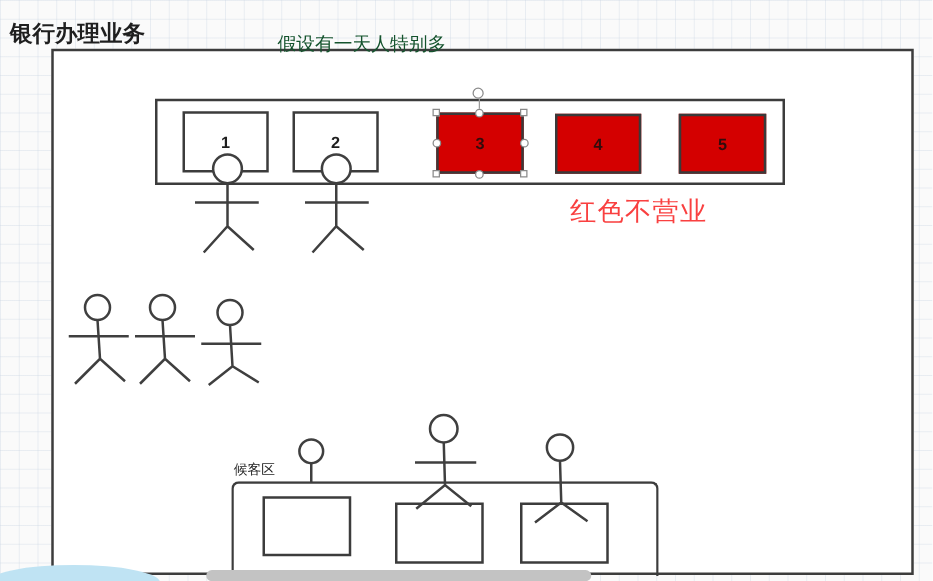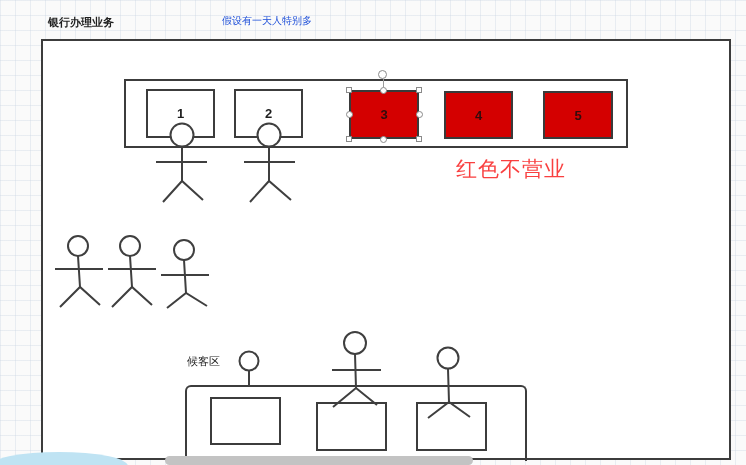--- a/index.html
+++ b/index.html
@@ -37,24 +37,24 @@
   .w2{left:234px;top:89px;width:69px;height:49px;}
   .w3{left:349px;top:90px;width:70px;height:49px;}
   .w4{left:444px;top:91px;width:69px;height:48px;}
   .w5{left:543px;top:91px;width:70px;height:48px;}
   
   .h-sq{position:absolute;width:6px;height:6px;background:#fff;border:1px solid #8a8a8a;box-sizing:border-box;z-index:6;}
   .h-ci{position:absolute;width:7px;height:7px;background:#fff;border:1px solid #8a8a8a;border-radius:50%;box-sizing:border-box;z-index:6;}
   .h-rot{position:absolute;width:9px;height:9px;background:#fff;border:1px solid #8a8a8a;border-radius:50%;box-sizing:border-box;z-index:6;}
   .h-line{position:absolute;width:1px;height:8px;background:#9a9a9a;z-index:6;}
   
-  .title{left:8px;top:15px;font-size:11px;font-weight:bold;color:#1f1f1f;z-index:5;margin-left:40px;}
-  .topnote{left:222px;top:14px;font-size:10px;color:#1d4ed8;z-index:5;}
+  .title{left:8px;top:15px;font-size:18px;font-weight:bold;color:#1f1f1f;z-index:5;}
+  .topnote{left:222px;top:26px;font-size:15px;color:#14532d;z-index:5;}
   .rednote{left:456px;top:155px;font-size:21px;color:#f94040;z-index:5;letter-spacing:1px;}
-  .waitlabel{left:187px;top:354px;font-size:11px;color:#222;z-index:5;}
+  .waitlabel{left:187px;top:368px;font-size:11px;color:#222;z-index:5;}
   
   .waitbox{
     left:185px;top:385px;width:342px;height:76px;
     border:2px solid #3c3c3c;border-bottom:none;box-sizing:border-box;
     border-radius:6px 6px 0 0;background:transparent;
   }
   .seat{
     position:absolute;border:2px solid #3c3c3c;box-sizing:border-box;background:#fff;
   }
   .s1{left:210px;top:397px;width:71px;height:48px;}

